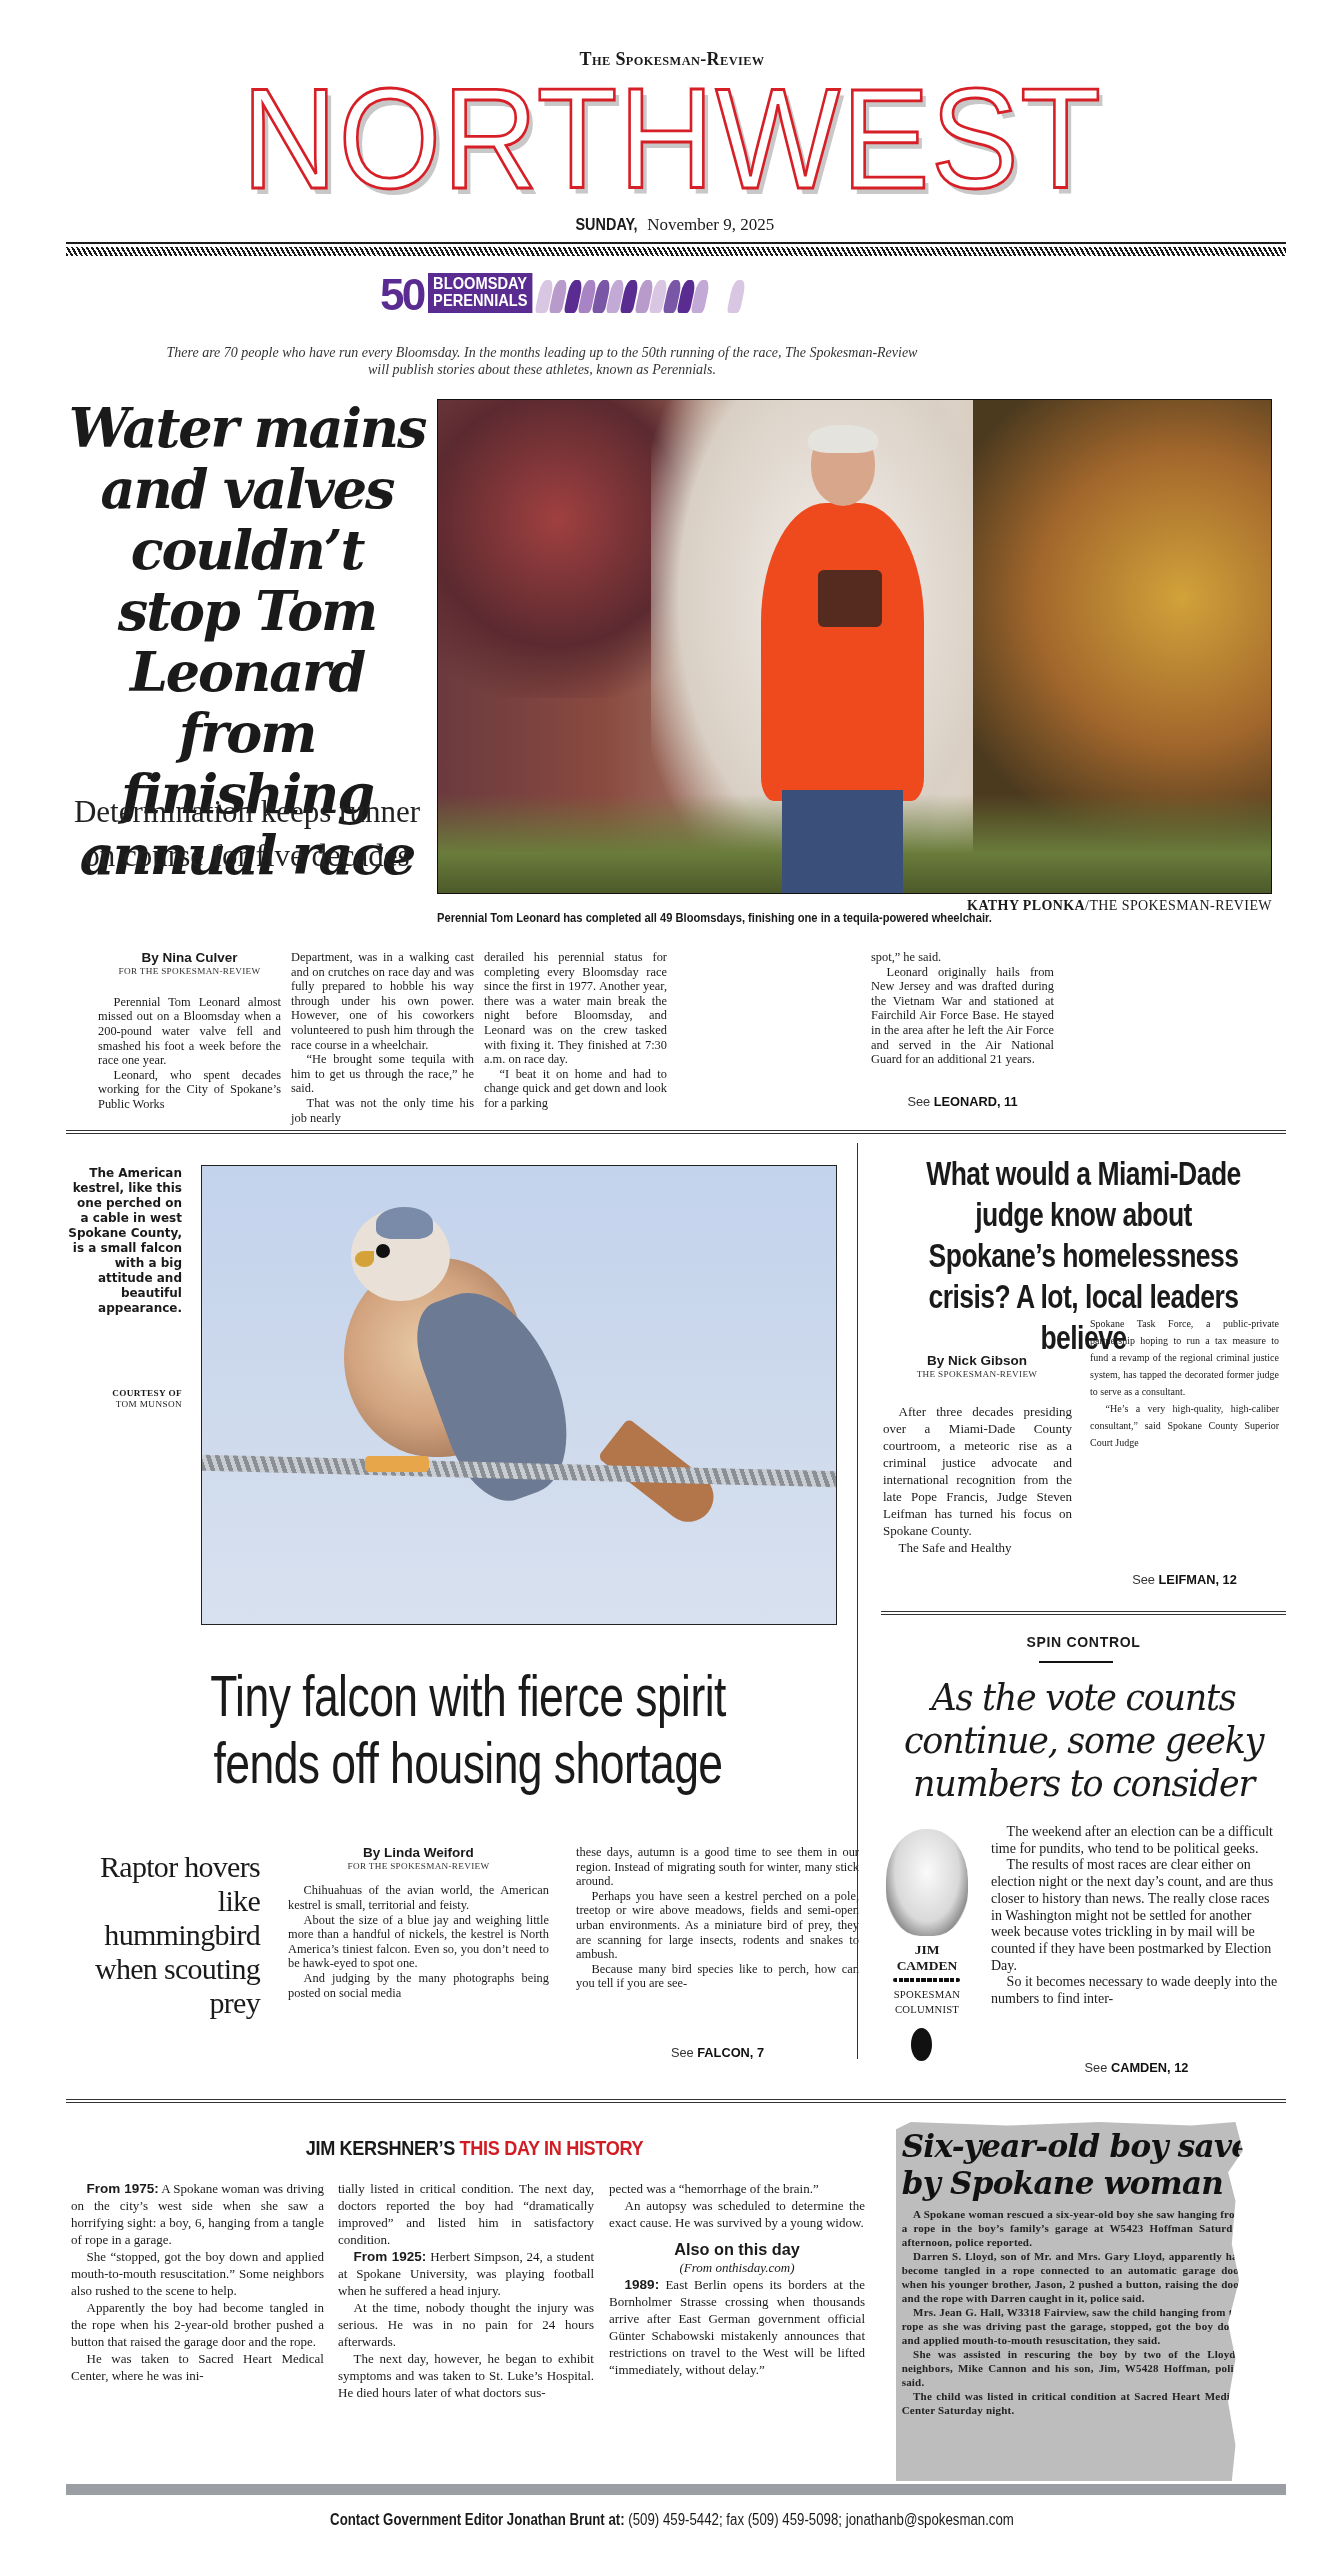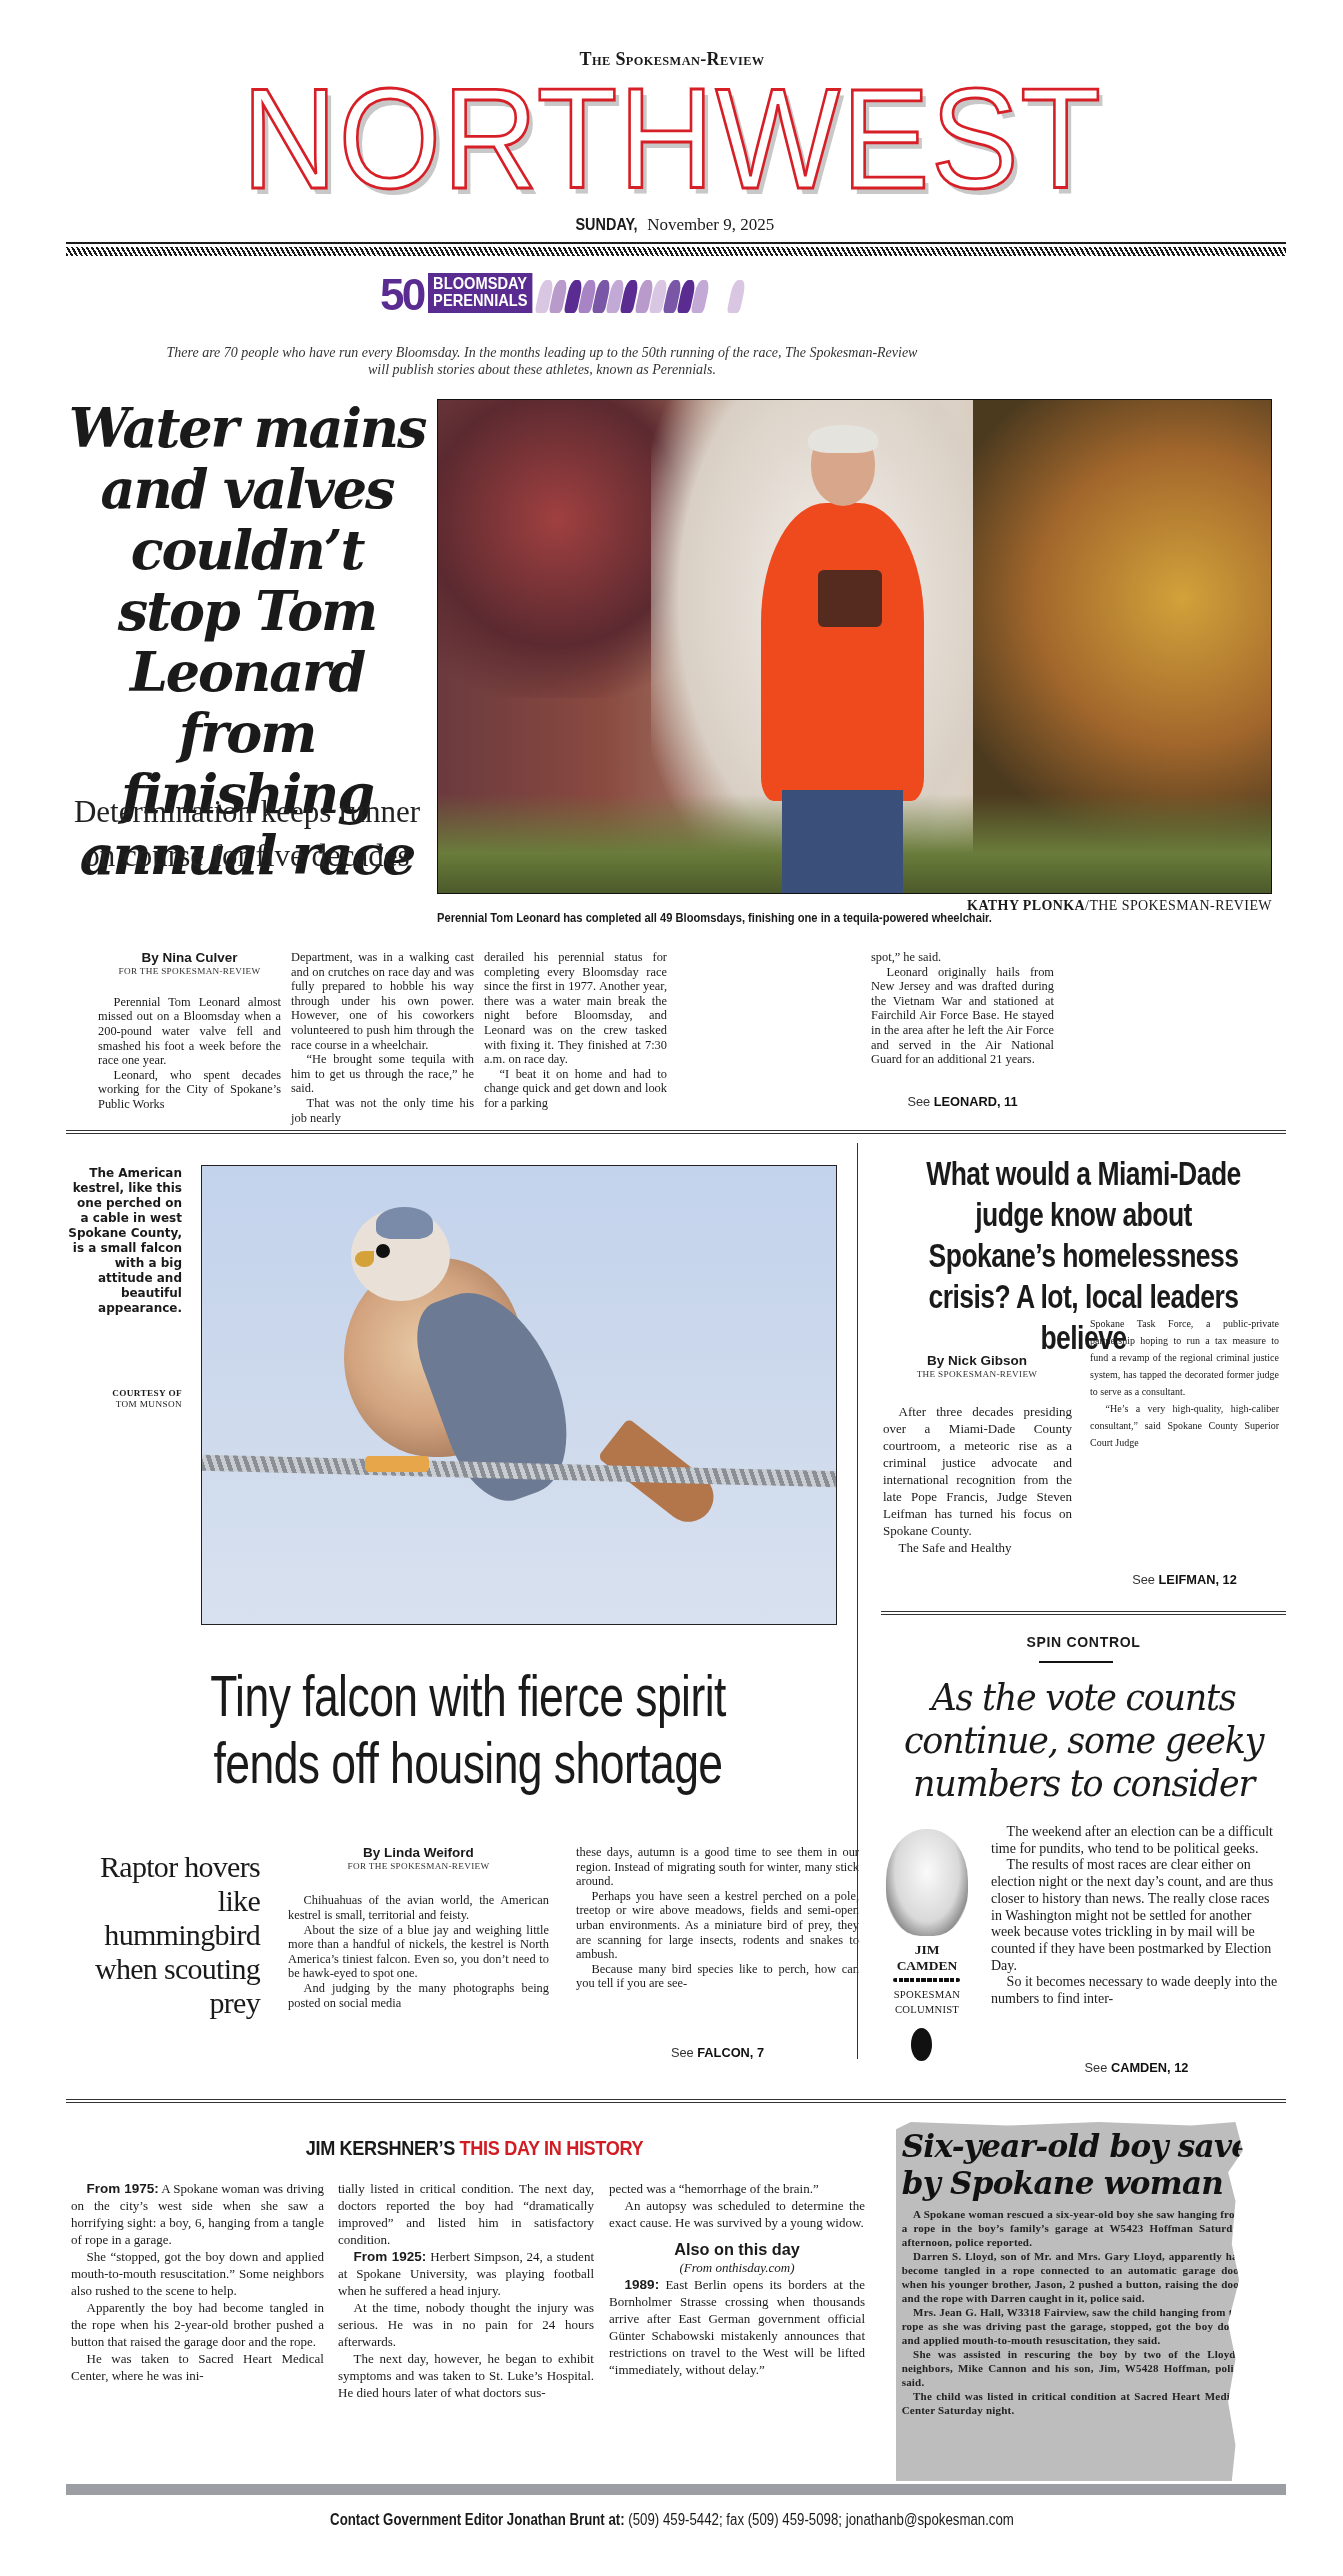--- a/index.html
+++ b/index.html
@@ -215,21 +215,21 @@
   <div class="eye"></div>
   <div class="beak"></div>
   <div class="wire"></div>
   <div class="feet"></div>
 </div>
 <div class="abs" id="falcon-headline">Tiny falcon with fierce spirit fends off housing shortage</div>
 <div class="abs" id="falcon-deck">Raptor hovers like hummingbird when scouting prey</div>
 <div class="abs" id="falcon-col1">
   <div class="byline">By Linda Weiford</div>
   <div class="byline-aff">FOR THE SPOKESMAN-REVIEW</div>
-  <div class="col" style="margin-top:22px">
+  <div class="col" style="margin-top:12px">
     <p>Chihuahuas of the avian world, the American kestrel is small, territorial and feisty.</p>
     <p>About the size of a blue jay and weighing little more than a handful of nickels, the kestrel is North America’s tiniest falcon. Even so, you don’t need to be hawk-eyed to spot one.</p>
     <p>And judging by the many photographs being posted on social media</p>
   </div>
 </div>
 <div class="abs col" id="falcon-col2">
   <p class="noindent">these days, autumn is a good time to see them in our region. Instead of migrating south for winter, many stick around.</p>
   <p>Perhaps you have seen a kestrel perched on a pole, treetop or wire above meadows, fields and semi-open urban environments. As a miniature bird of prey, they are scanning for large insects, rodents and snakes to ambush.</p>
   <p>Because many bird species like to perch, how can you tell if you are see-</p>
 </div>

